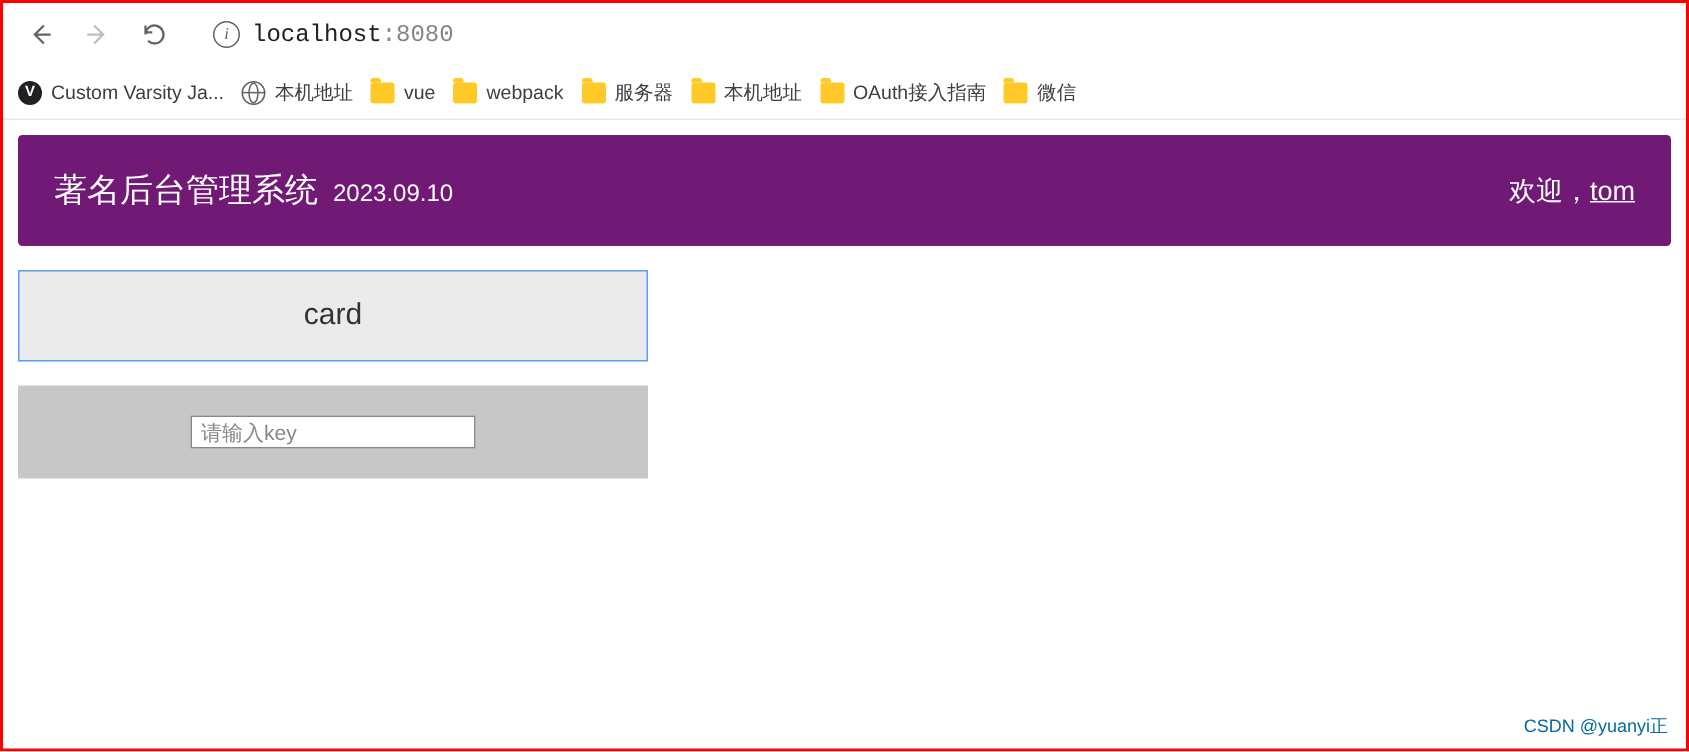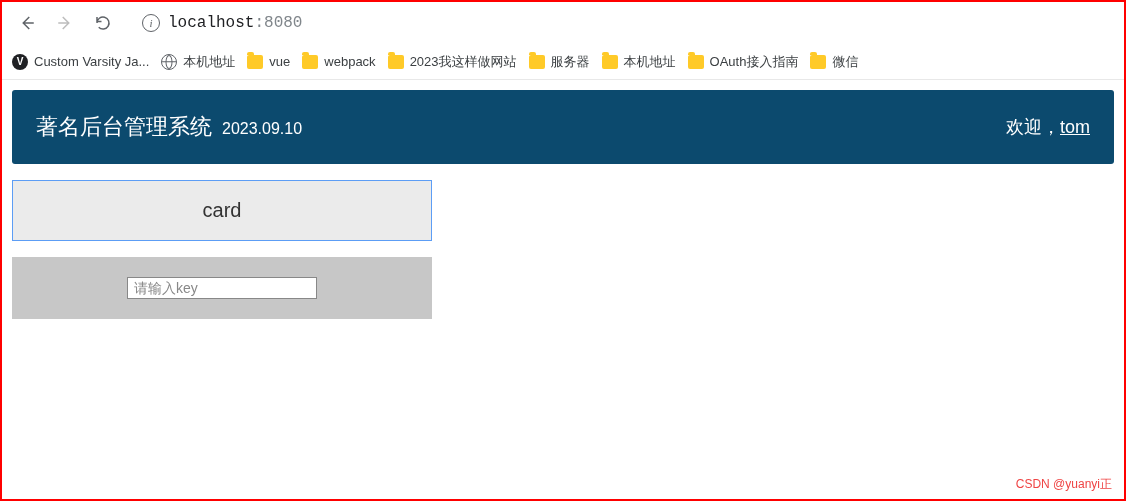--- a/index.html
+++ b/index.html
@@ -22,34 +22,34 @@
     .bm-icon { width: 16px; height: 16px; flex-shrink: 0; }
     .folder-icon { width: 16px; height: 14px; background: #ffca28; border-radius: 2px; position: relative; }
     .folder-icon::before { content: ''; position: absolute; top: -3px; left: 0; width: 7px; height: 3px; background: #ffca28; border-radius: 2px 2px 0 0; }
     .globe-icon { width: 16px; height: 16px; border: 1.5px solid #5f6368; border-radius: 50%; position: relative; }
     .globe-icon::before { content: ''; position: absolute; top: 0; left: 50%; width: 7px; height: 100%; border: 1.5px solid #5f6368; border-radius: 50%; transform: translateX(-50%); box-sizing: border-box; }
     .globe-icon::after { content: ''; position: absolute; top: 50%; left: 0; width: 100%; height: 1.5px; background: #5f6368; transform: translateY(-50%); }
     .dark-circle { width: 16px; height: 16px; background: #202124; border-radius: 50%; display: flex; align-items: center; justify-content: center; color: #fff; font-size: 10px; font-weight: bold; }
     
     
     .page { padding: 10px; }
-    .header-bar { background: #0c4a6e; color: #fff; border-radius: 3px; padding: 22px 24px; display: flex; align-items: center; justify-content: space-between; }
+    .header-bar { background: #701a75; color: #fff; border-radius: 3px; padding: 22px 24px; display: flex; align-items: center; justify-content: space-between; }
     .header-left { display: flex; align-items: baseline; gap: 10px; }
     .sys-title { font-size: 22px; font-weight: normal; }
     .sys-date { font-size: 16px; }
     .header-right { font-size: 18px; }
     .user-link { color: #fff; text-decoration: underline; text-align: right; }
     
     .card-box { width: 420px; border: 1px solid #5c9df5; background: #ebebeb; padding: 18px 11px; text-align: center; font-size: 20px; color: #333; margin-top: 16px; }
     
     .input-box { width: 420px; background: #c7c7c7; padding: 20px 0; text-align: center; margin-top: 16px; }
     .key-input { width: 190px; height: 18px; border: 1px solid #888; padding: 10px 6px; font-size: 14px; font-family: inherit; }
     .key-input::placeholder { color: #888; }
     
-    .watermark { position: absolute; bottom: 6px; right: 12px; font-size: 12px; color: #ef4444; }
+    .watermark { position: absolute; bottom: 6px; right: 12px; font-size: 12px; color: #0369a1; }
   </style>
 </head>
 <body>
 
 <div class="viewport">
   <div class="browser-bar">
     <div class="nav-btn">
       <svg viewBox="0 0 24 24">
           <path fill="none" stroke="currentColor" stroke-width="2" d="M15 4l-8 8 8 8M7 12h14"></path>
         </svg>
@@ -84,24 +84,20 @@
     <div class="bm">
       <span class="bm-icon folder-icon"></span>
       <span>vue</span>
     </div>
     <div class="bm">
       <span class="bm-icon folder-icon"></span>
       <span>webpack</span>
     </div>
     <div class="bm">
       <span class="bm-icon folder-icon"></span>
-      <span>2023我这样做网站</span>
-    </div>
-    <div class="bm">
-      <span class="bm-icon folder-icon"></span>
       <span>服务器</span>
     </div>
     <div class="bm">
       <span class="bm-icon folder-icon"></span>
       <span>本机地址</span>
     </div>
     <div class="bm">
       <span class="bm-icon folder-icon"></span>
       <span>OAuth接入指南</span>
     </div>

